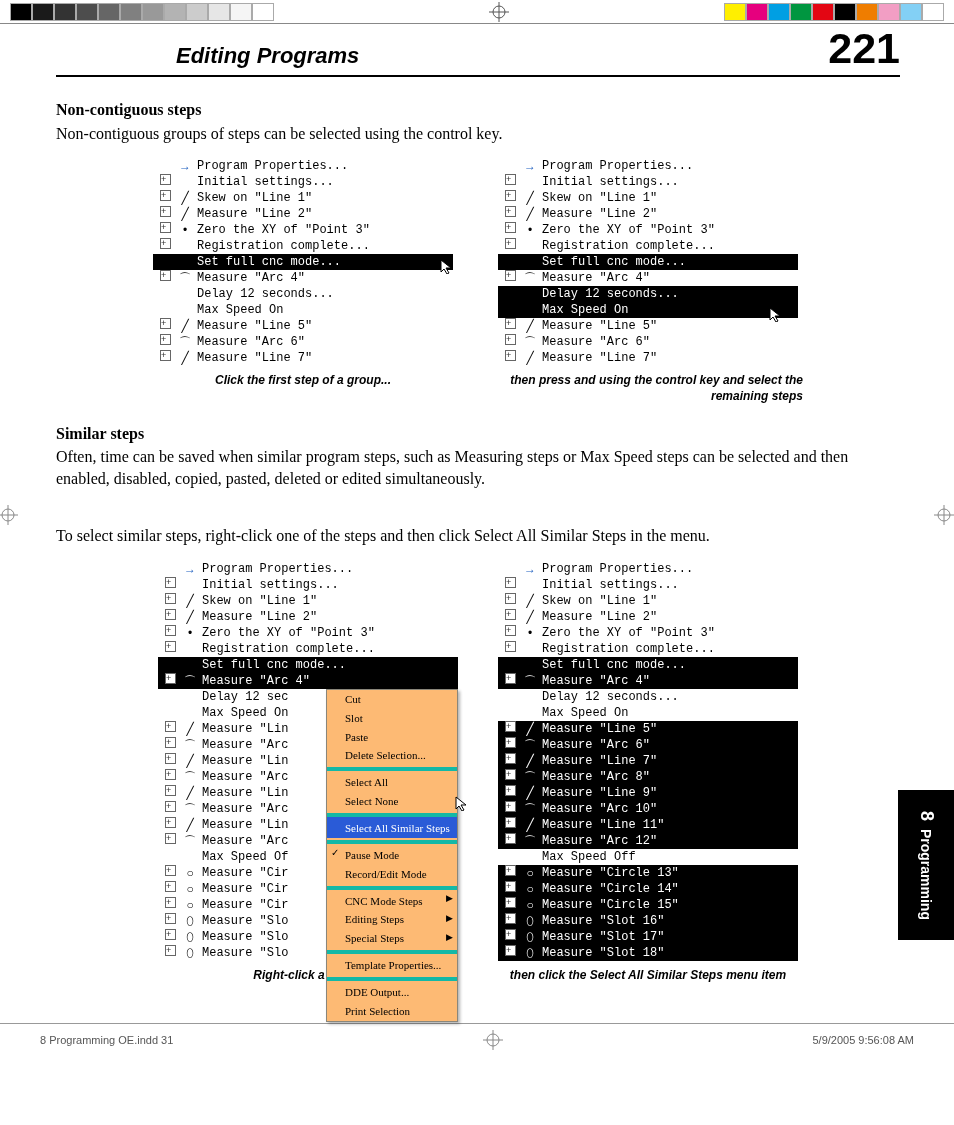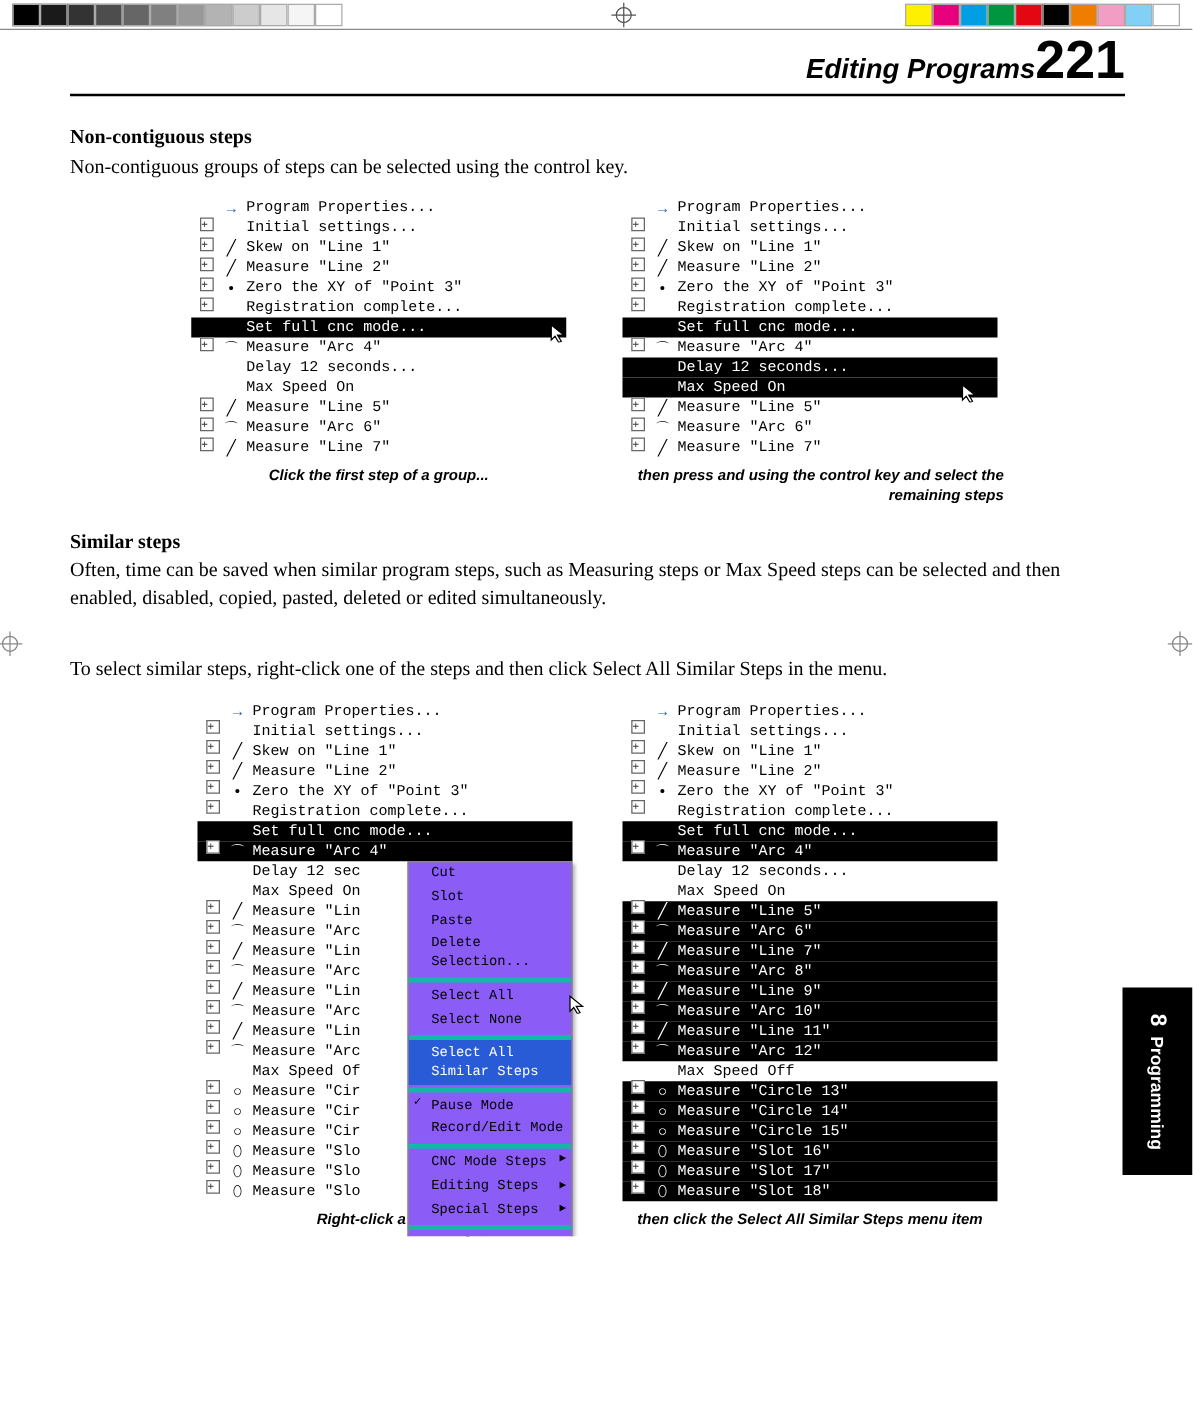--- a/index.html
+++ b/index.html
@@ -3,42 +3,42 @@
 <meta charset="utf-8">
 <style>
   body{margin:0;background:#fff;font-family:"Times New Roman",serif;color:#000}
   .page{width:954px;margin:0 auto;position:relative;box-sizing:border-box}
   .colorbar{display:flex;height:18px;margin:3px 0 2px 0}
   .colorbar .sw{width:22px;height:18px;border:1px solid #aaa;box-sizing:border-box}
   .regmark{width:20px;height:20px}
   .regmark svg{width:20px;height:20px}
   .toprow{display:flex;justify-content:space-between;align-items:center;padding:0 10px;border-bottom:1px solid #888}
   .hdrrow{display:flex;justify-content:space-between;align-items:baseline;border-bottom:2px solid #000;padding-bottom:2px;margin:0 54px 22px 56px}
-  .hdr-title{font-style:italic;font-weight:bold;font-size:22px;font-family:Arial,Helvetica,sans-serif;flex:1;text-align:right;padding-left:120px}
+  .hdr-title{font-style:italic;font-weight:bold;font-size:22px;font-family:Arial,Helvetica,sans-serif;flex:1;text-align:left;padding-left:120px}
   .hdr-page{font-size:43px;font-weight:bold;font-family:Arial,Helvetica,sans-serif}
   .body{padding:0 54px 0 56px;font-size:16px;line-height:1.35}
   .subhead{font-weight:bold;margin:0 0 2px 0}
   .twofigs{display:flex;gap:40px;justify-content:center;margin:14px 0 6px 0}
   .figcol{display:flex;flex-direction:column;align-items:center}
   .panel{width:300px;background:#fff;border:none;font-family:"Courier New",monospace;font-size:12px;line-height:16px}
   .panel.small{height:auto}
   .prow{display:flex;align-items:center;height:16px;padding-left:4px}
   .prow.sel{background:#000;color:#fff}
   .prow .exp{width:16px;text-align:center;font-family:Arial;font-size:10px;color:#000}
   .prow.sel .exp{color:#fff}
   .prow .exp.plus{position:relative}
   .prow .exp.plus::before{content:"";display:inline-block;width:9px;height:9px;border:1px solid #666;background:#fff;position:relative;top:0}
   .prow .exp.plus::after{content:"+";position:absolute;left:4px;top:1px;font-size:9px;line-height:9px;color:#333}
   .prow .ico{width:24px;text-align:center;font-family:Arial;font-size:12px}
   .prow .txt{white-space:pre}
   .cap{font-family:Arial,Helvetica,sans-serif;font-weight:bold;font-style:italic;font-size:12px;text-align:right;margin-top:6px;max-width:310px}
   .sidetab{position:absolute;right:0;top:790px;width:56px;height:150px;background:#000;color:#fff;display:flex;align-items:center;justify-content:center}
   .sidetab span{transform:rotate(90deg);white-space:nowrap;font-family:Arial,Helvetica,sans-serif;font-weight:bold;font-size:14px}
   .sidetab .num{font-size:18px;margin-right:4px}
-  .ctxmenu{position:absolute;background:#8b5cf6;border:1px solid #8a867a;box-shadow:2px 2px 3px rgba(0,0,0,.3);font-family:Liberation Mono, monospace;font-size:11px;width:130px}
+  .ctxmenu{position:absolute;background:#fdba74;border:1px solid #8a867a;box-shadow:2px 2px 3px rgba(0,0,0,.3);font-family:Liberation Serif, serif;font-size:11px;width:130px}
   .ctxmenu .mi{padding:2px 6px 2px 18px;position:relative}
   .ctxmenu .mi.sep{border-top:4px solid #14b8a6;margin-top:2px;padding-top:4px}
   .ctxmenu .mi.hl{background:#2a5bd7;color:#fff}
   .ctxmenu .mi .chk{position:absolute;left:4px;top:2px;font-size:10px}
   .ctxmenu .mi .arr{position:absolute;right:4px;top:2px;font-size:9px}
   .footer{display:flex;justify-content:space-between;align-items:center;padding:6px 40px;border-top:1px solid #999;font-family:Arial,Helvetica,sans-serif;font-size:11px;color:#555;margin-top:40px}
   .midreg{display:flex;justify-content:space-between;padding:0 6px;margin-top:-4px}
   .arrow-ico{color:#2060c0}
   .figwrap{position:relative}
   .cur-svg{position:absolute;width:16px;height:16px}
@@ -548,14 +548,23 @@
           </div>
         <div class="cap">then click the Select All Similar Steps menu item</div>
       </div>
     </div>
   </div>
 
   <div class="sidetab">
     <span><span class="num">8</span> <span>Programming</span></span>
   </div>
 
+  <div class="footer">
+    <span>8 Programming OE.indd   31</span>
+    <div class="regmark"><svg viewBox="0 0 20 20">
+          <circle cx="10" cy="10" r="6" fill="none" stroke="#888"></circle>
+          <line x1="10" y1="0" x2="10" y2="20" stroke="#888"></line>
+          <line x1="0" y1="10" x2="20" y2="10" stroke="#888"></line>
+        </svg></div>
+    <span>5/9/2005   9:56:08 AM</span>
+  </div>
 
 </div>
 
 </body></html>

